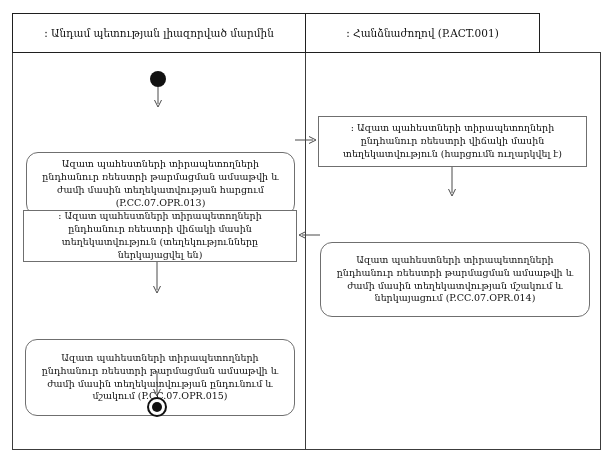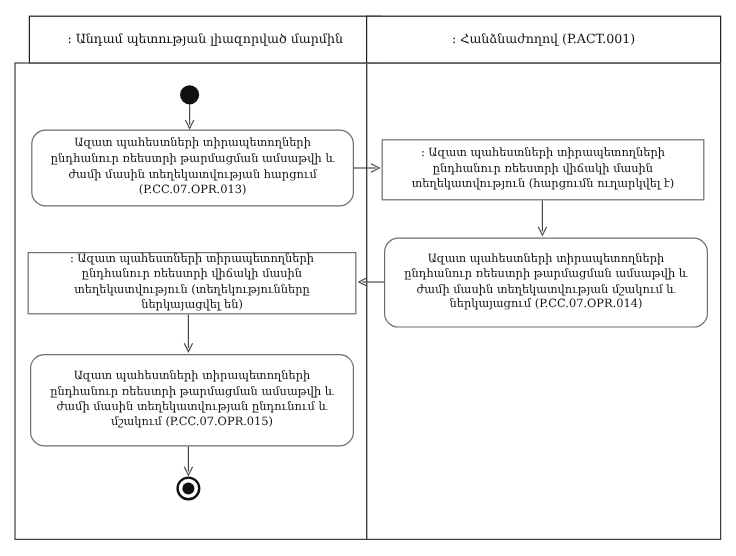--- a/index.html
+++ b/index.html
@@ -21,22 +21,22 @@
   
   .lane-header{
     position:absolute;top:13px;height:40px;
     border:1px solid var(--frame);
     box-sizing:border-box;
     display:flex;flex-direction:column;align-items:center;justify-content:center;
     font-size:10.5px;line-height:1.35;text-align:center;
     background:var(--background);
     z-index:2;
   }
-  #lane-header-left{left:24px;width:294px;}
-  #lane-header-right{left:305px;width:296px;}
+  #lane-header-left{left:12px;width:294px;}
+  #lane-header-right{left:305px;width:235px;}
   .lane-body{
     position:absolute;top:52px;height:398px;
     border:1px solid #3c3c3c;
     box-sizing:border-box;
     background:transparent;
     z-index:1;
   }
   #lane-body-left{left:12px;width:294px;}
   #lane-body-right{left:305px;width:296px;}
   
@@ -44,21 +44,21 @@
     position:absolute;
     background:var(--background);
     border:1px solid var(--node-border);
     box-sizing:border-box;
     display:flex;align-items:center;justify-content:center;
     text-align:center;
     font-size:9.5px;line-height:1.35;
     padding:4px 9px;
     z-index:3;
   }
-  .action{border-radius:12px;}
+  .action{border-radius:12px;margin-top:44px;}
   .object{border-radius:0;}
   #action-1{left:26px;top:108px;width:269px;height:64px;}
   #object-1{left:318px;top:116px;width:269px;height:51px;}
   #action-2{left:320px;top:198px;width:270px;height:75px;}
   #object-2{left:23px;top:210px;width:274px;height:52px;}
   #action-3{left:25px;top:295px;width:270px;height:77px;}
   
   #connector-layer{
     position:absolute;left:0;top:0;width:613px;height:463px;
     z-index:4;pointer-events:none;

